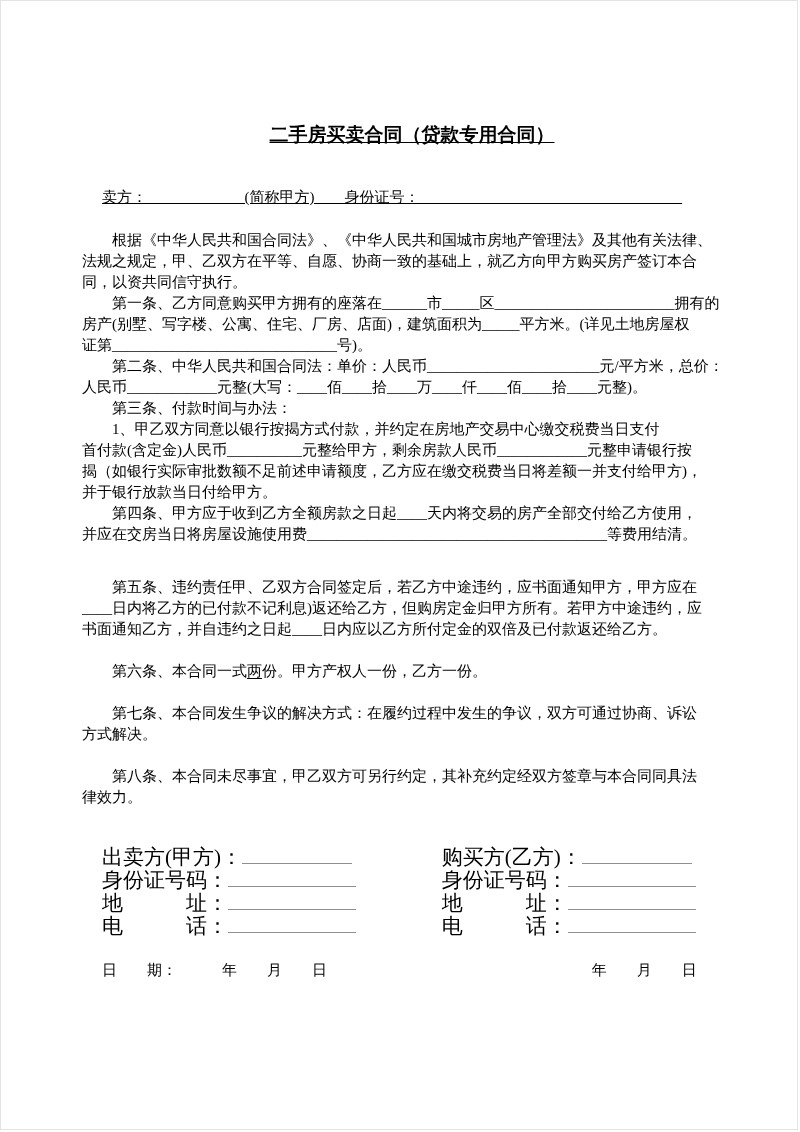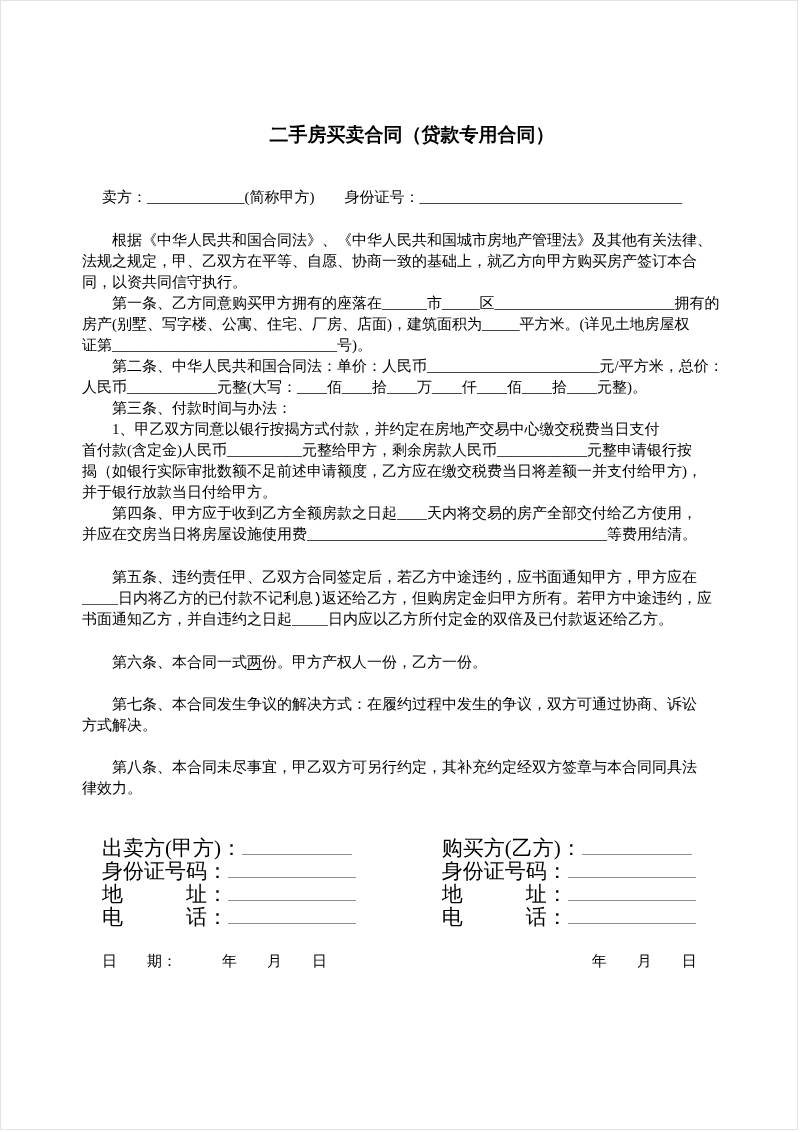--- a/index.html
+++ b/index.html
@@ -20,37 +20,39 @@
     padding: 120px 0 0 81px;
     width: 660px;
   }
   .title {
     font-size: 19px;
     line-height: 28px;
     font-weight: bold;
     text-align: center;
     margin: 0;
     white-space: pre-wrap;
+    text-decoration: underline;
   }
   .party-line {
     font-size: 15px;
     line-height: 21px;
     margin: 21px 0 0 20px;
     white-space: pre-wrap;
+    text-decoration: underline;
   }
   .party-line.first { margin-top: 38px; }
   .para {
     font-size: 15px;
     line-height: 21px;
     margin: 0;
     text-indent: 2em;
     white-space: pre-wrap;
   }
   .para.intro { margin-top: 22px; }
-  .para.gap { margin-top: 23px; font-family: Liberation Mono, monospace; }
+  .para.gap { margin-top: 32px; }
   .para.gap-lg { margin-top: 21px; }
   .u { text-decoration: underline; text-underline-offset: 2px; }
   .signatures {
     display: flex;
     margin: 38px 0 0 20px;
   }
   .sig-col { width: 330px; }
   .sig-col.right { margin-left: 20px; width: 310px; }
   .sig-row {
     font-size: 21px;

